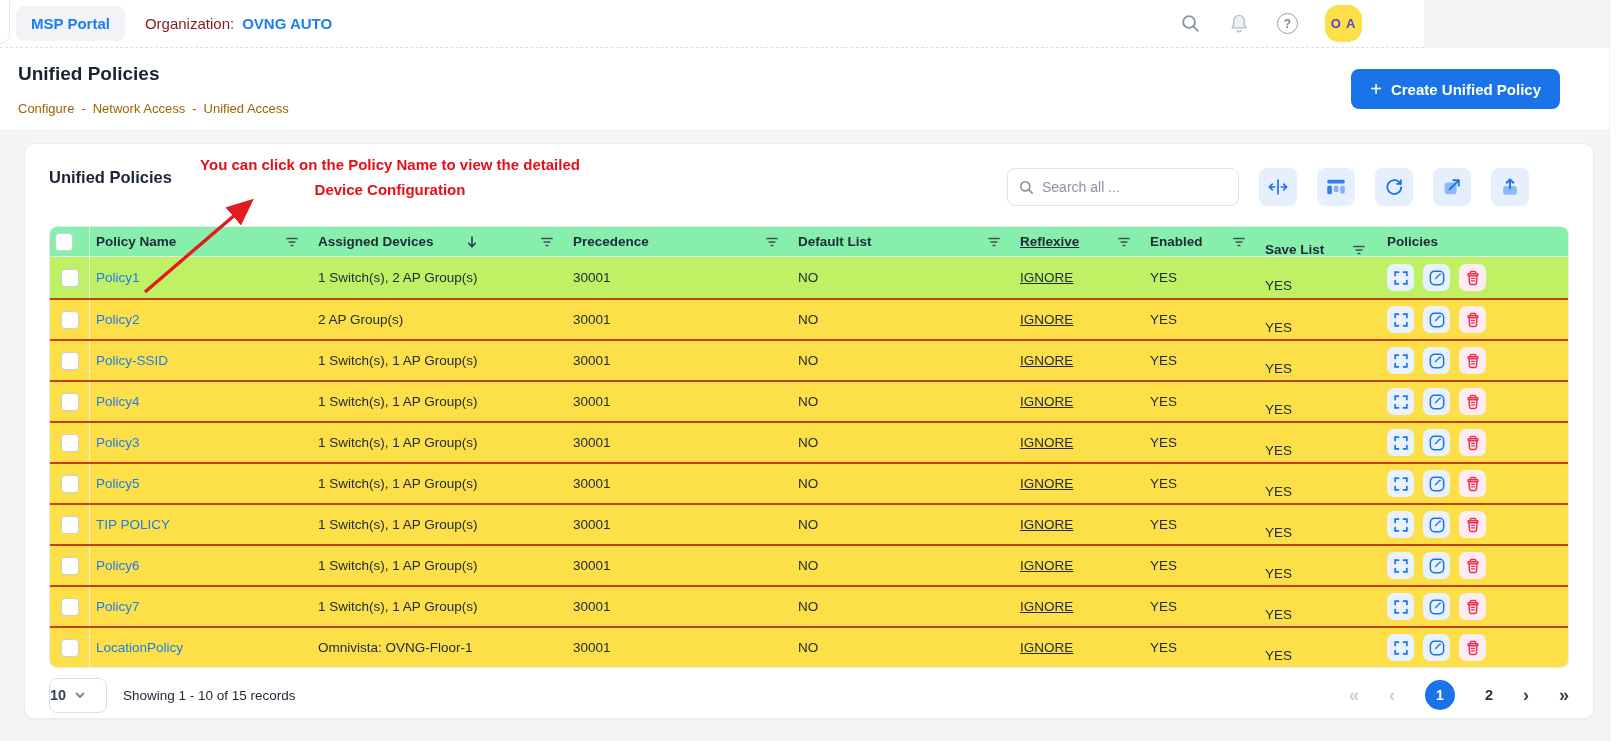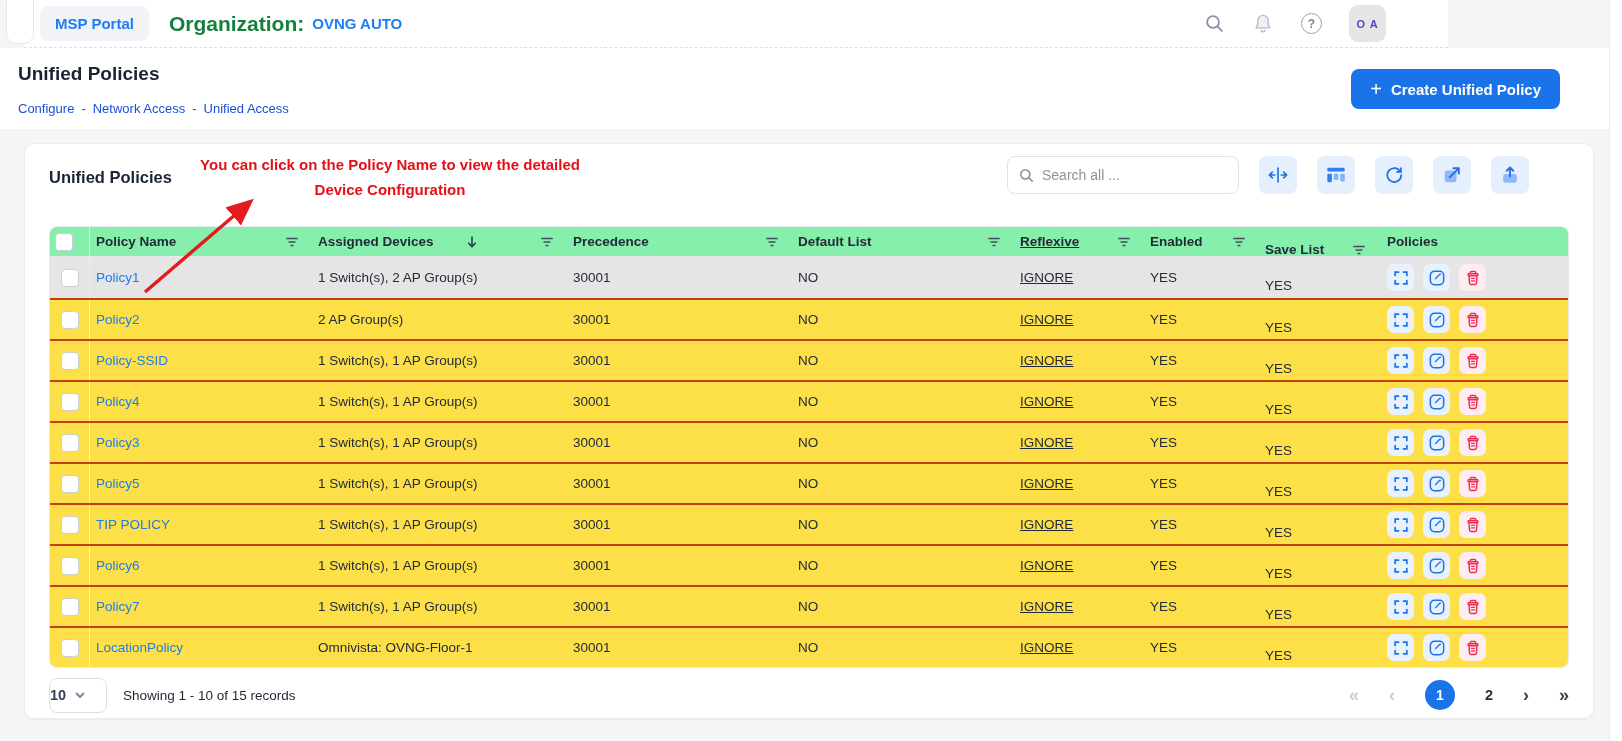--- a/index.html
+++ b/index.html
@@ -1,72 +1,72 @@
 <!DOCTYPE html>
 <html><head>
 <meta charset="utf-8">
 <style>
   * { margin:0; padding:0; box-sizing:border-box; }
   html,body { width:1622px; height:741px; overflow:hidden; background:#f4f5f7;
     font-family:"Liberation Sans", sans-serif; color:#1f2735; }
 
   
   .topbar { position:absolute; left:0; top:0; width:1424px; height:48px; background:#fff;
-    border-bottom:1px dashed #dce0e6; display:flex; align-items:center; padding:0 62px 0 16px; z-index:4;margin-left:24px; }
+    border-bottom:1px dashed #dce0e6; display:flex; align-items:center; padding:0 62px 0 16px; z-index:4; }
   .side-notch { position:absolute; left:-18px; top:-8px; width:28px; height:52px; background:#fff;
     border:1px solid #e4e7ec; border-radius:10px; }
   .msp-chip { background:#f1f3f6; border-radius:8px; padding:9px 15px; color:#1c7ef2;
     font-weight:700; font-size:15px; cursor:pointer; }
-  .org-label { margin-left:20px; font-weight:700; font-size:21px; color:#15803d; }
+  .org-label { margin-left:20px; font-weight:400; font-size:15px; color:#7f1d1d; }
   .org-value { margin-left:8px; font-weight:700; font-size:15px; color:#1c7ef2; cursor:pointer;text-align:right; }
   .topbar-right { margin-left:auto; display:flex; align-items:center; gap:27px; }
   .tb-icon { width:22px; height:22px; display:flex; align-items:center; justify-content:center; cursor:pointer; }
   .help-circle { width:21px; height:21px; border:1.7px solid #97a0ac; border-radius:50%;
     display:flex; align-items:center; justify-content:center; font-size:12px; font-weight:700; color:#7c8591; }
-  .avatar { width:37px; height:37px; border-radius:9px; background:#e5e5e5; color:#5d3fd0;
-    font-weight:700; font-size:11px; display:flex; align-items:center; justify-content:center;
+  .avatar { width:37px; height:37px; border-radius:14px; background:#fde047; color:#5d3fd0;
+    font-weight:700; font-size:13px; display:flex; align-items:center; justify-content:center;
     letter-spacing:1px; cursor:pointer; }
 
   
   .pagehead { position:absolute; left:0; top:48px; width:1622px; height:82px; background:#fff;
     display:flex; align-items:center; padding:0 62px 0 18px; }
   .page-title { font-size:19px; font-weight:700; color:#1b2333; }
-  .breadcrumb { margin-top:16px; font-size:13px; color:#1d4ed8; display:flex; gap:7px; }
+  .breadcrumb { margin-top:16px; font-size:13px; color:#a16207; display:flex; gap:7px; }
   .create-btn { margin-left:auto; height:40px; background:#1a73e8; color:#fff; border:none;
     border-radius:8px; font-family:inherit; font-size:15px; font-weight:700; padding:0 19px;
     display:flex; align-items:center; gap:9px; cursor:pointer; }
   .create-btn .plus { font-size:20px; font-weight:400; line-height:1; }
 
   
   .content { position:absolute; left:0; top:130px; width:1622px; height:611px; background:#f4f5f7;
     border-top:1px solid #e9ebee; }
   .card { position:absolute; left:24px; top:12px; width:1570px; height:576px; background:#fff;
     border:1px solid #eaecef; border-radius:10px; box-shadow:0 1px 2px rgba(20,30,50,.05); }
   .card-top { position:relative; height:82px; }
   .card-title { position:absolute; left:24px; top:24px; font-size:16.5px; font-weight:700; color:#1b2434; }
-  .tools { position:absolute; top:12px; right:64px; display:flex; align-items:center; gap:20px;margin-left:24px; }
+  .tools { position:absolute; top:24px; right:64px; display:flex; align-items:center; gap:20px;margin-left:24px; }
   .searchbox { width:232px; height:38px; border:1px solid #dfe3e8; border-radius:8px; background:#fff;
     display:flex; align-items:center; padding:0 10px; gap:7px; }
   .searchbox input { border:none; outline:none; flex:1; font-family:inherit; font-size:14px; color:#3a4250; min-width:0; }
   .searchbox input::placeholder { color:#8a93a0; }
   .tool-btn { width:38px; height:38px; border-radius:8px; background:#e6effd; border:none;
     display:flex; align-items:center; justify-content:center; cursor:pointer; }
 
   
   .annotation { position:absolute; left:200px; top:152px; width:380px; text-align:center;
     color:#e60f16; font-weight:700; font-size:15px; line-height:25px; z-index:5; pointer-events:none; }
   .ann-arrow { position:absolute; left:118px; top:188px; z-index:5; pointer-events:none; }
 
   
   .tablewrap { margin:0 24px; border:1px solid #e7e9ed; border-radius:8px; overflow:hidden; }
   .thead { display:flex; align-items:center; height:30px; background:#86efac;
     border-bottom:1px solid #e7e9ed; font-size:13.5px; font-weight:700; color:#232b39; }
   .trow { display:flex; align-items:center; height:41px; border-top:2px solid #c2410c; font-size:13.5px; color:#232b39; background:#fde047; }
   .trow:first-child { border-top:none; }
-  .trow.highlight { background:#e5e5e5; }
+  .trow.highlight { background:#bef264; }
   .cell { padding-left:6px; display:flex; align-items:center; overflow:hidden; white-space:nowrap; }
   .col-check { width:40px; justify-content:center; padding-left:0; align-self:stretch;
     border-right:1px solid #eceef1; }
   .thead .col-check { border-right:1px solid #e7e9ed; }
   .col-name { width:222px; }
   .col-dev  { width:255px;gap:24px; }
   .col-prec { width:225px; }
   .col-def  { width:222px; }
   .col-ref  { width:130px;text-decoration:underline; }
   .col-en   { width:115px; }

